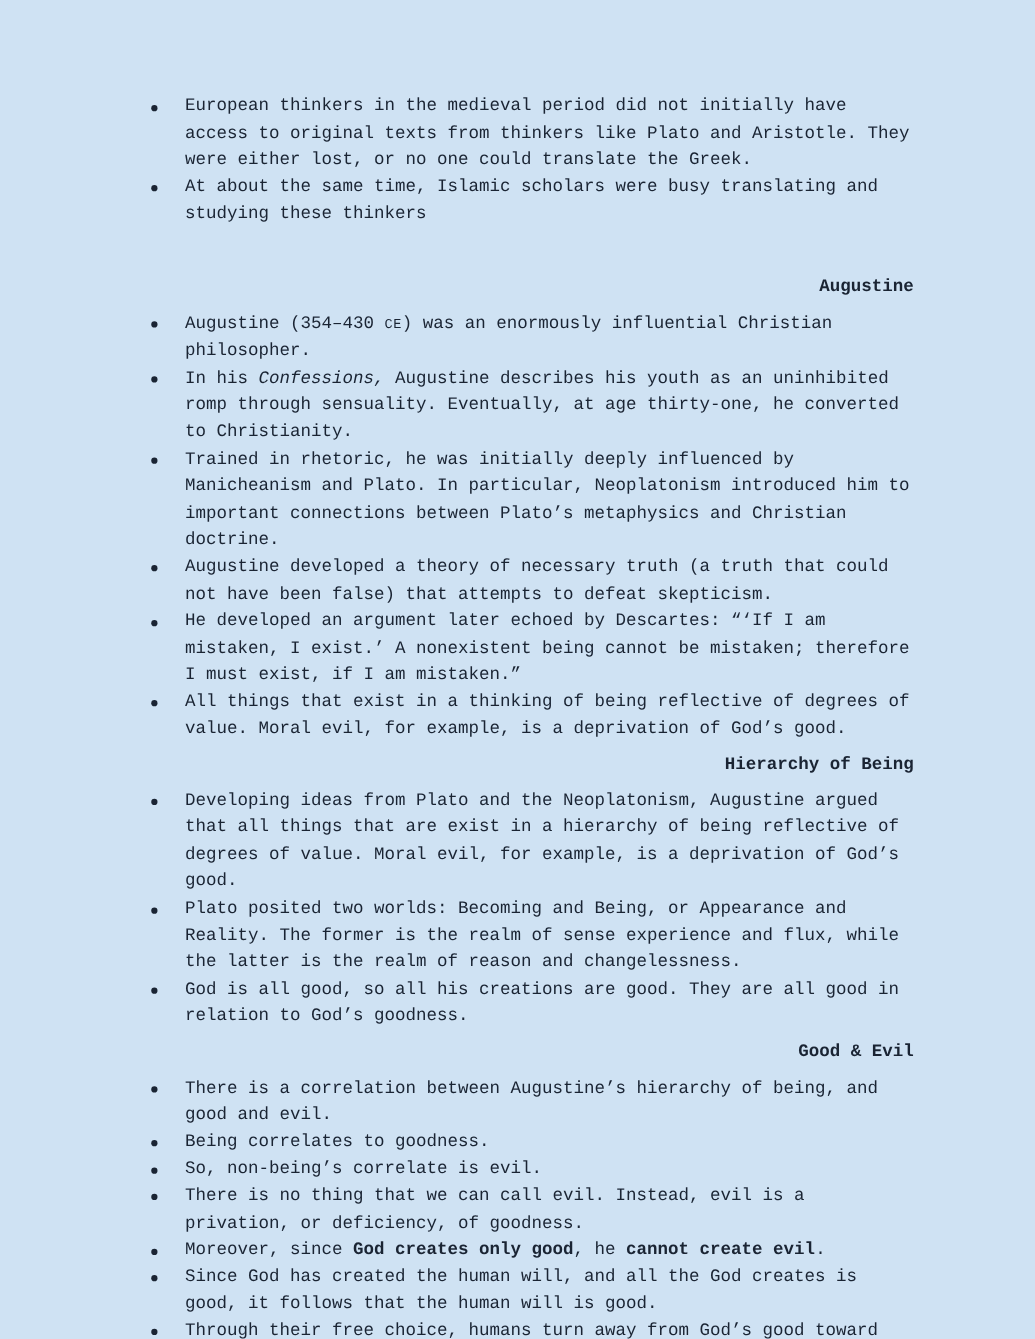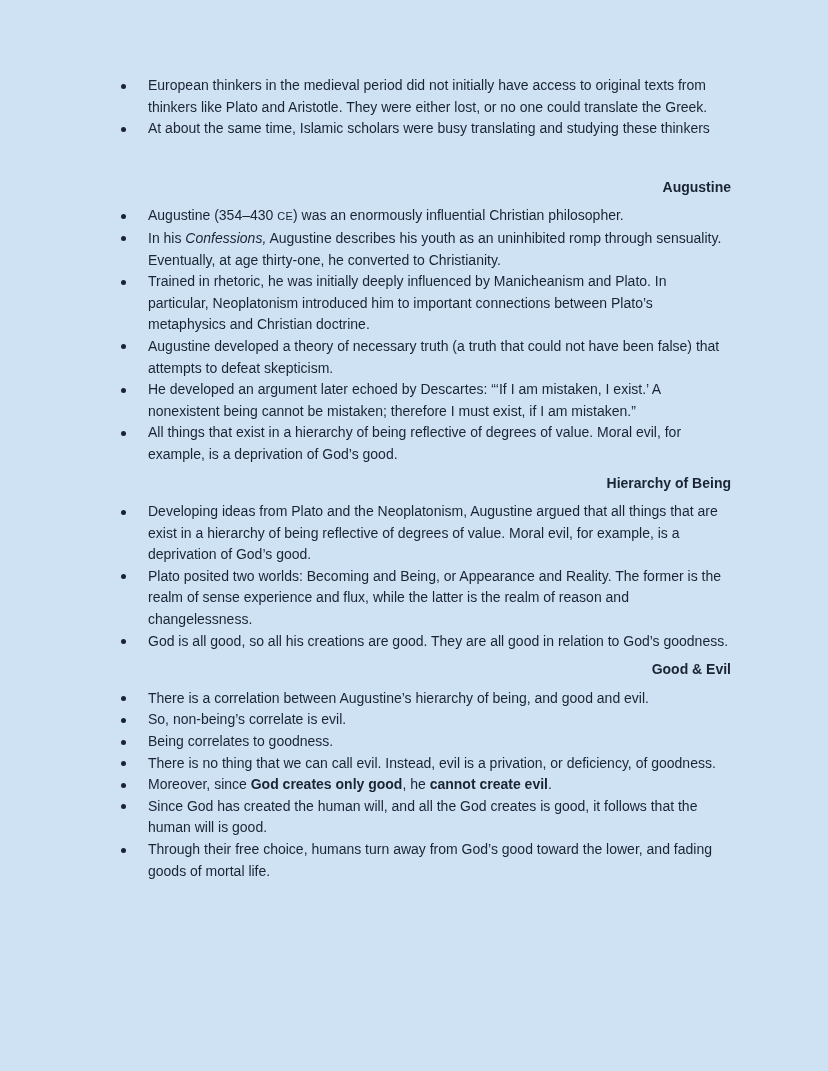--- a/index.html
+++ b/index.html
@@ -10,21 +10,21 @@
     width: 828px;
     height: 1071px;
     background: #cfe2f3;
     overflow: hidden;
   }
   .doc-page {
     box-sizing: border-box;
     width: 828px;
     height: 821px;
     padding: 75px 97px 0 97px;
-    font-family: Liberation Sans, sans-serif;
+    font-family: Liberation Mono, monospace;
     font-size: 14px;
     line-height: 21.6px;
     color: #1a2433;
   }
   .doc-content {
     width: 634px;
   }
   .section-heading {
     font-weight: bold;
     margin: 7px 0 7px 0;
@@ -75,32 +75,32 @@
         <li class="bullet-item level1"><span class="marker"></span><span class="seg-normal">At about the same time, Islamic scholars were busy translating and studying these thinkers</span></li>
       </ul>
       <div class="blank-space" style="height: 30px;"></div>
       <div class="section-heading">Augustine</div>
       <ul class="bullet-list">
         <li class="bullet-item level1"><span class="marker"></span><span class="seg-normal">Augustine (354–430 </span><span class="seg-smallcaps">CE</span><span class="seg-normal">) was an enormously influential Christian philosopher.</span></li>
         <li class="bullet-item level1"><span class="marker"></span><span class="seg-normal">In his </span><span class="seg-italic">Confessions,</span><span class="seg-normal"> Augustine describes his youth as an uninhibited romp through sensuality. Eventually, at age thirty-one, he converted to Christianity.</span></li>
         <li class="bullet-item level1"><span class="marker"></span><span class="seg-normal">Trained in rhetoric, he was initially deeply influenced by Manicheanism and Plato. In particular, Neoplatonism introduced him to important connections between Plato’s metaphysics and Christian doctrine.</span></li>
         <li class="bullet-item level1"><span class="marker"></span><span class="seg-normal">Augustine developed a theory of necessary truth (a truth that could not have been false) that attempts to defeat skepticism.</span></li>
         <li class="bullet-item level1"><span class="marker"></span><span class="seg-normal">He developed an argument later echoed by Descartes: “‘If I am mistaken, I exist.’ A nonexistent being cannot be mistaken; therefore I must exist, if I am mistaken.”</span></li>
-        <li class="bullet-item level1"><span class="marker"></span><span class="seg-normal">All things that exist in a hierarchy of being reflective of degrees of value. Moral evil, for example, is a deprivation of God’s good.</span></li>
+        <li class="bullet-item level1"><span class="marker"></span><span class="seg-normal">All things that exist in a thinking of being reflective of degrees of value. Moral evil, for example, is a deprivation of God’s good.</span></li>
       </ul>
       <div class="section-heading">Hierarchy of Being</div>
       <ul class="bullet-list">
         <li class="bullet-item level1"><span class="marker"></span><span class="seg-normal">Developing ideas from Plato and the Neoplatonism, Augustine argued that all things that are exist in a hierarchy of being reflective of degrees of value. Moral evil, for example, is a deprivation of God’s good.</span></li>
         <li class="bullet-item level1"><span class="marker"></span><span class="seg-normal">Plato posited two worlds: Becoming and Being, or Appearance and Reality. The former is the realm of sense experience and flux, while the latter is the realm of reason and changelessness.</span></li>
         <li class="bullet-item level1"><span class="marker"></span><span class="seg-normal">God is all good, so all his creations are good. They are all good in relation to God’s goodness.</span></li>
       </ul>
       <div class="section-heading">Good &amp; Evil</div>
       <ul class="bullet-list">
         <li class="bullet-item level1"><span class="marker"></span><span class="seg-normal">There is a correlation between Augustine’s hierarchy of being, and good and evil.</span></li>
+        <li class="bullet-item level1"><span class="marker"></span><span class="seg-normal">Being correlates to goodness.</span></li>
         <li class="bullet-item level1"><span class="marker"></span><span class="seg-normal">So, non-being’s correlate is evil.</span></li>
-        <li class="bullet-item level1"><span class="marker"></span><span class="seg-normal">Being correlates to goodness.</span></li>
         <li class="bullet-item level1"><span class="marker"></span><span class="seg-normal">There is no thing that we can call evil. Instead, evil is a privation, or deficiency, of goodness.</span></li>
         <li class="bullet-item level1"><span class="marker"></span><span class="seg-normal">Moreover, since </span><span class="seg-bold">God creates only good</span><span class="seg-normal">, he </span><span class="seg-bold">cannot create evil</span><span class="seg-normal">.</span></li>
         <li class="bullet-item level1"><span class="marker"></span><span class="seg-normal">Since God has created the human will, and all the God creates is good, it follows that the human will is good.</span></li>
         <li class="bullet-item level1"><span class="marker"></span><span class="seg-normal">Through their free choice, humans turn away from God’s good toward the lower, and fading goods of mortal life.</span></li>
       </ul>
     </div>
 </div>
 
 </body></html>

